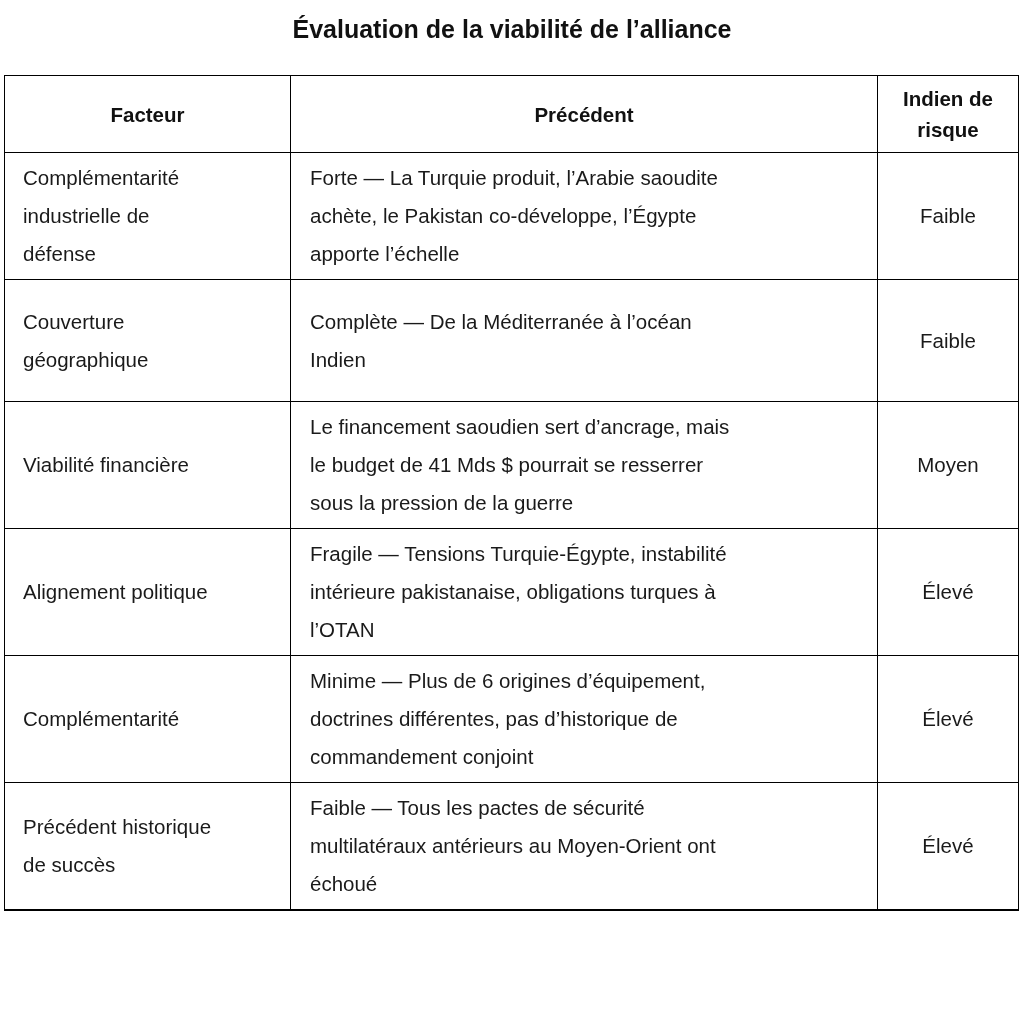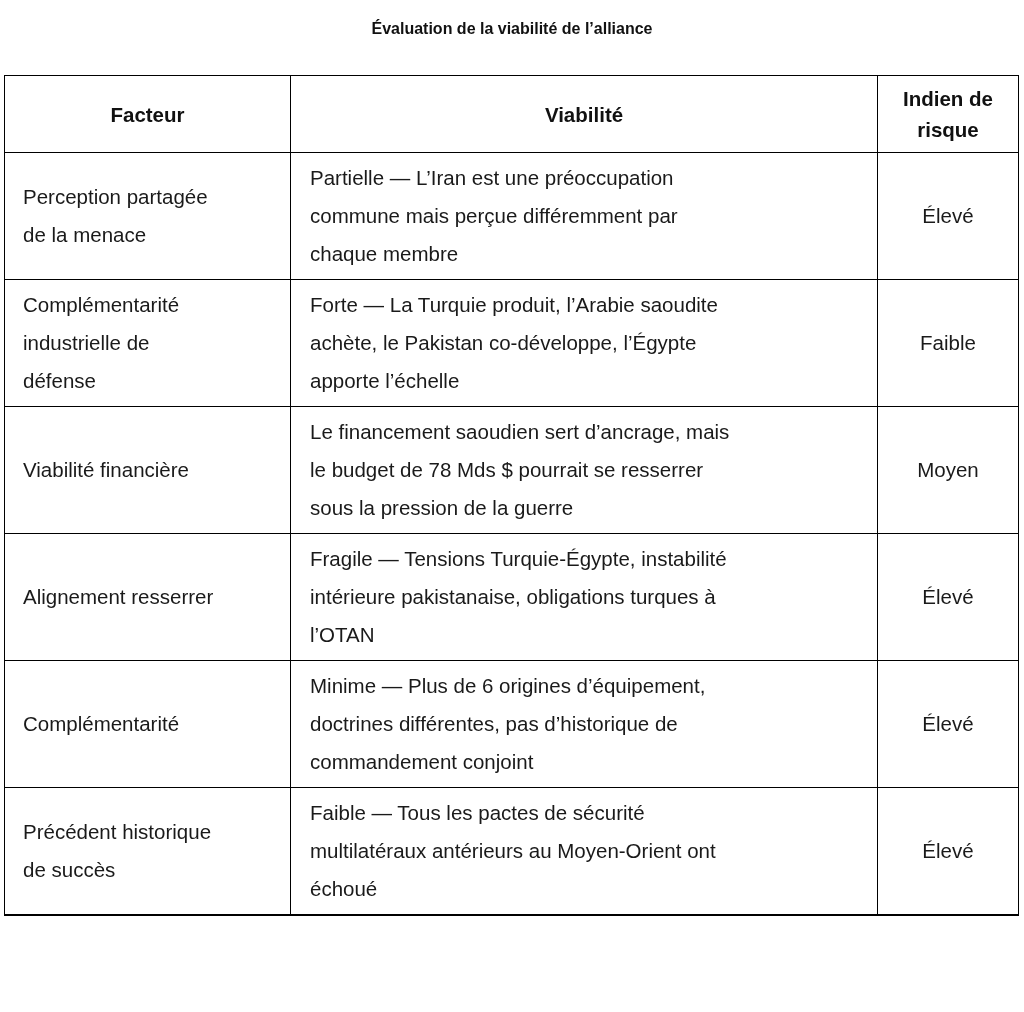--- a/index.html
+++ b/index.html
@@ -7,21 +7,21 @@
     width: 1024px;
     height: 1012px;
     background: #ffffff;
     font-family: "Liberation Sans", sans-serif;
     color: #1a1a1a;
     overflow: hidden;
   }
   .page-title {
     padding-top: 13px;
     text-align: center;
-    font-size: 16px;
+    font-size: 25px;
     font-weight: 700;
     color: #111111;
     line-height: 32px;
   }
   table.assessment {
     position: absolute;
     left: 4px;
     top: 75px;
     width: 1014px;
     border-collapse: collapse;
@@ -62,52 +62,51 @@
 
 <table class="assessment">
   <colgroup>
     <col class="col-facteur">
     <col class="col-evaluation">
     <col class="col-risque">
   </colgroup>
   <thead>
     <tr>
       <th>Facteur</th>
-      <th>Viabilité</th>
+      <th>Précédent</th>
       <th>Indien de
 risque</th>
     </tr>
   </thead>
   <tbody>
-    <tr>
-      <td class="cell-facteur">Perception partagée
-de la menace</td>
-      <td class="cell-evaluation">Partielle — L’Iran est une préoccupation
-commune mais perçue différemment par
-chaque membre</td>
-      <td class="cell-risque">Élevé</td>
-    </tr>
     <tr>
       <td class="cell-facteur">Complémentarité
 industrielle de
 défense</td>
       <td class="cell-evaluation">Forte — La Turquie produit, l’Arabie saoudite
 achète, le Pakistan co-développe, l’Égypte
 apporte l’échelle</td>
       <td class="cell-risque">Faible</td>
     </tr>
     <tr>
+      <td class="cell-facteur">Couverture
+géographique</td>
+      <td class="cell-evaluation">Complète — De la Méditerranée à l’océan
+Indien</td>
+      <td class="cell-risque">Faible</td>
+    </tr>
+    <tr>
       <td class="cell-facteur">Viabilité financière</td>
       <td class="cell-evaluation">Le financement saoudien sert d’ancrage, mais
-le budget de 78 Mds $ pourrait se resserrer
+le budget de 41 Mds $ pourrait se resserrer
 sous la pression de la guerre</td>
       <td class="cell-risque">Moyen</td>
     </tr>
     <tr>
-      <td class="cell-facteur">Alignement resserrer</td>
+      <td class="cell-facteur">Alignement politique</td>
       <td class="cell-evaluation">Fragile — Tensions Turquie-Égypte, instabilité
 intérieure pakistanaise, obligations turques à
 l’OTAN</td>
       <td class="cell-risque">Élevé</td>
     </tr>
     <tr>
       <td class="cell-facteur">Complémentarité</td>
       <td class="cell-evaluation">Minime — Plus de 6 origines d’équipement,
 doctrines différentes, pas d’historique de
 commandement conjoint</td>

